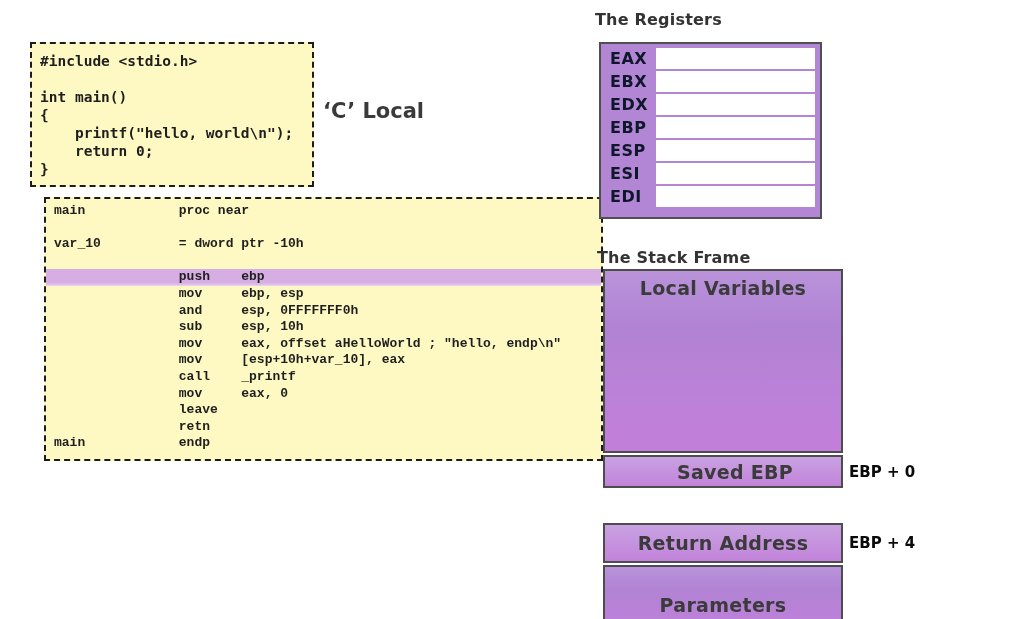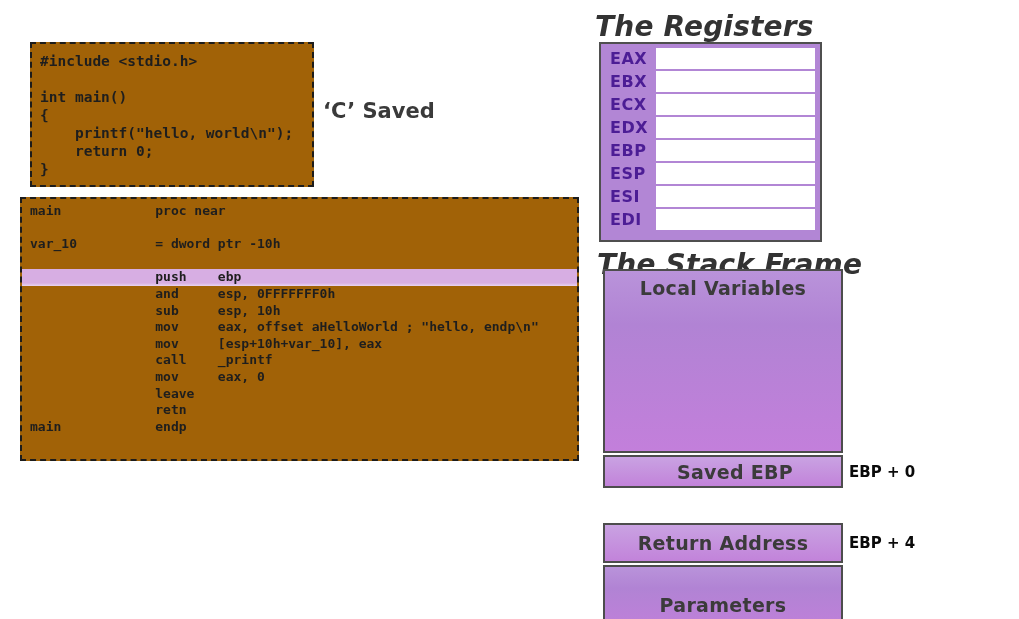--- a/index.html
+++ b/index.html
@@ -2,47 +2,47 @@
 <html><head>
 <meta charset="utf-8">
 <style>
   html,body{margin:0;padding:0;background:#ffffff;}
   .canvas{
     position:relative;width:1019px;height:619px;background:#ffffff;overflow:hidden;
     font-family:"DejaVu Sans", sans-serif;
   }
   
   .code-box{
-    position:absolute;background:#a16207;border:2px dashed #1c1c1c;
+    position:absolute;background:#fef9c3;border:2px dashed #1c1c1c;
     font-family:"DejaVu Sans Mono", monospace;color:#1e1e1e;font-weight:bold;
     box-sizing:border-box;
   }
   .c-box{left:30px;top:42px;width:284px;height:145px;font-size:14.5px;line-height:18px;padding-top:8px;}
-  .asm-box{left:20px;top:197px;width:559px;height:264px;font-size:13px;line-height:16.6px;padding-top:4px;}
+  .asm-box{left:44px;top:197px;width:559px;height:264px;font-size:13px;line-height:16.6px;padding-top:4px;font-family:Liberation Mono, monospace;}
   .code-line{white-space:pre;padding-left:8px;min-height:1em;}
   .code-line.hl{background:linear-gradient(180deg,#d7aee3 0%,#d7aee3 82%,#e9d5f1 100%);}
   
   .section-title{
-    position:absolute;font-size:28px;font-weight:bold;color:#333333;letter-spacing:.2px;white-space:nowrap;font-style:italic;
+    position:absolute;font-size:16px;font-weight:bold;color:#333333;letter-spacing:.2px;white-space:nowrap;
   }
   .reg-title{left:595px;top:10px;}
   .stack-title{left:597px;top:248px;}
   .c-label{
     position:absolute;left:323px;top:99px;font-size:21px;font-weight:bold;color:#3a3a3a;white-space:nowrap;
   }
   
   .reg-panel{
     position:absolute;left:599px;top:42px;width:223px;
     background:#b286d5;border:2px solid #4f4f4f;box-sizing:border-box;
     padding:4px 5px 6px 6px;
   }
   .reg-row{display:flex;align-items:center;margin-bottom:2px;height:21px;}
   .reg-row:last-child{margin-bottom:4px;}
   .reg-name{
-    width:46px;flex:0 0 46px;font-size:16px;font-weight:bold;color:#4c1d95;
+    width:46px;flex:0 0 46px;font-size:16px;font-weight:bold;color:#0f172a;
     letter-spacing:.5px;padding-left:3px;
   }
   .reg-value{flex:1;height:21px;background:#ffffff;}
   
   .stack-box{position:absolute;left:603px;top:269px;width:240px;}
   .stack-row{
     position:relative;box-sizing:border-box;border:2px solid #4d4d4d;margin-bottom:2px;
     background:linear-gradient(180deg,#b993da 0%,#b183d4 30%,#c37fdb 100%);
     display:flex;flex-direction:column;align-items:center;justify-content:center;
   }
@@ -66,52 +66,49 @@
   <div class="code-box c-box">
       <div class="code-line">#include &lt;stdio.h&gt;</div>
       <div class="code-line"> </div>
       <div class="code-line">int main()</div>
       <div class="code-line">{</div>
       <div class="code-line">    printf("hello, world\n");</div>
       <div class="code-line">    return 0;</div>
       <div class="code-line">}</div>
     </div>
 
-  <div class="c-label">‘C’ Saved</div>
+  <div class="c-label">‘C’ Local</div>
 
   <div class="code-box asm-box">
       <div class="code-line">main            proc near</div>
       <div class="code-line"> </div>
       <div class="code-line">var_10          = dword ptr -10h</div>
       <div class="code-line"> </div>
       <div class="code-line hl">                push    ebp</div>
+      <div class="code-line">                mov     ebp, esp</div>
       <div class="code-line">                and     esp, 0FFFFFFF0h</div>
       <div class="code-line">                sub     esp, 10h</div>
       <div class="code-line">                mov     eax, offset aHelloWorld ; "hello, endp\n"</div>
       <div class="code-line">                mov     [esp+10h+var_10], eax</div>
       <div class="code-line">                call    _printf</div>
       <div class="code-line">                mov     eax, 0</div>
       <div class="code-line">                leave</div>
       <div class="code-line">                retn</div>
       <div class="code-line">main            endp</div>
     </div>
 
   <div class="section-title reg-title">The Registers</div>
 
   <div class="reg-panel">
       <div class="reg-row">
         <span class="reg-name">EAX</span>
         <span class="reg-value"></span>
       </div>
       <div class="reg-row">
         <span class="reg-name">EBX</span>
-        <span class="reg-value"></span>
-      </div>
-      <div class="reg-row">
-        <span class="reg-name">ECX</span>
         <span class="reg-value"></span>
       </div>
       <div class="reg-row">
         <span class="reg-name">EDX</span>
         <span class="reg-value"></span>
       </div>
       <div class="reg-row">
         <span class="reg-name">EBP</span>
         <span class="reg-value"></span>
       </div>

